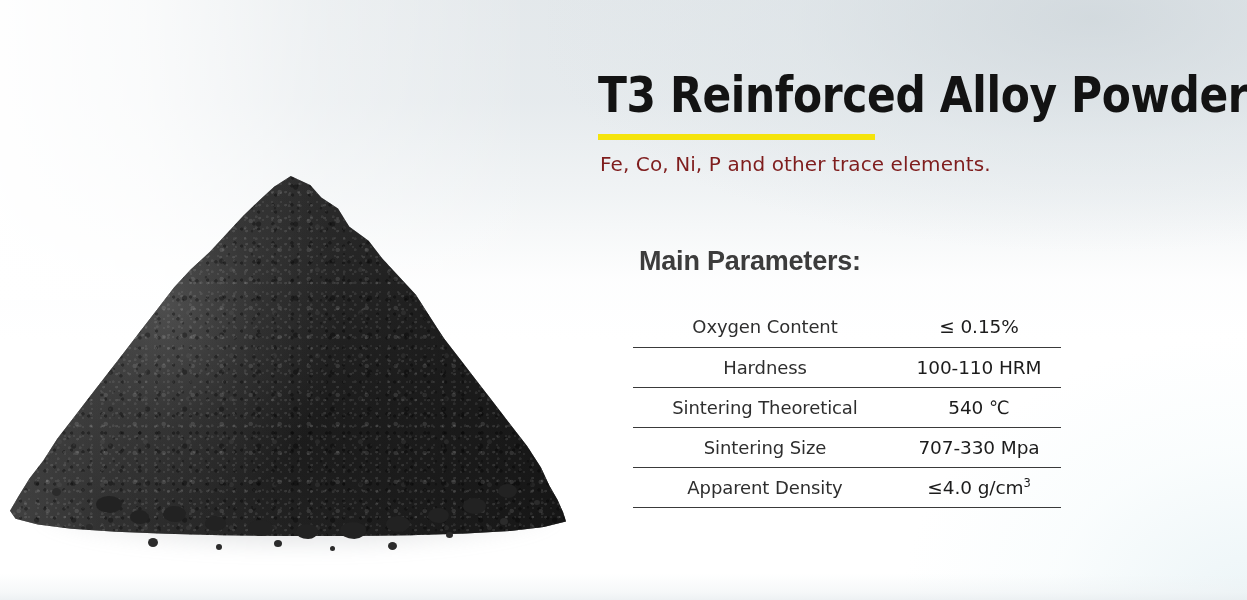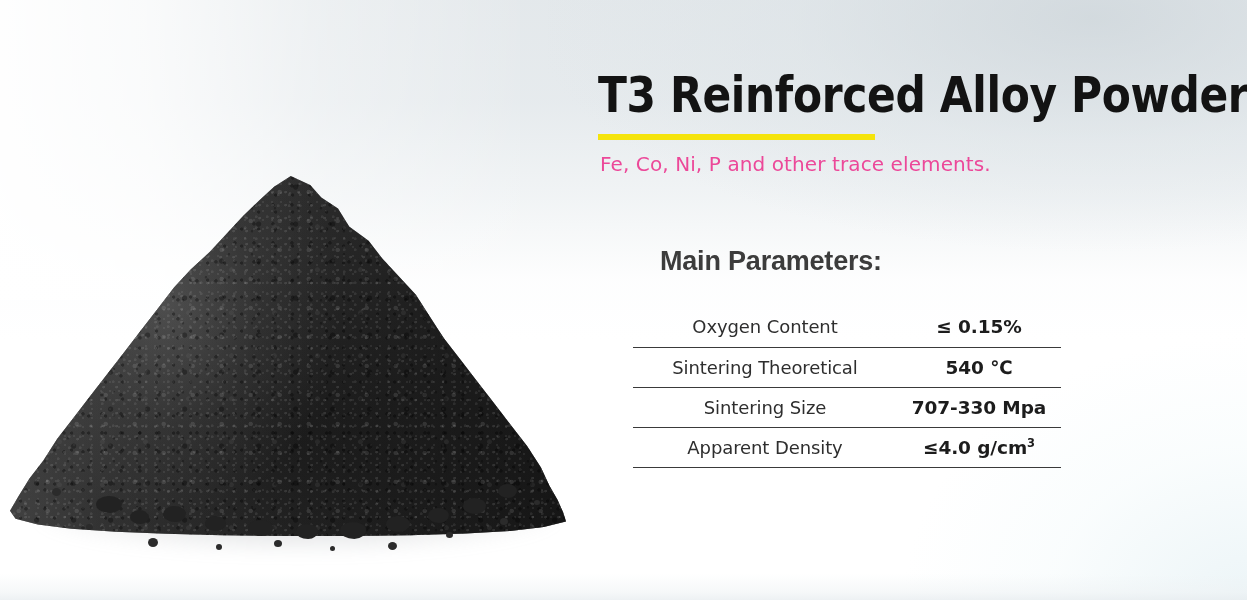--- a/index.html
+++ b/index.html
@@ -188,33 +188,32 @@
     position: absolute;
     left: 598px; top: 134px;
     width: 277px; height: 6px;
     background: #f5e40c;
   }
   #subtitle {
     position: absolute;
     left: 600px; top: 152px;
     font-family: "DejaVu Sans", sans-serif;
     font-size: 20px;
-    color: #ec4899;
+    color: #7f1d1d;
     letter-spacing: 0.1px;
   }
 
   #params-heading {
     position: absolute;
     left: 639px; top: 246px;
     font-family: "Liberation Sans", sans-serif;
     font-weight: 700;
     font-size: 27px;
     color: #3c3c3c;
     letter-spacing: -0.2px;
-    margin-left: 21px;
   }
 
   #param-table {
     position: absolute;
     left: 633px; top: 307px;
     width: 428px;
     border-collapse: collapse;
     text-align: center;
   }
   #param-table tr {
@@ -229,21 +228,21 @@
   #param-table td.k {
     width: 264px;
     font-size: 18px;
     font-weight: 400;
     color: #2e2e2e;
     letter-spacing: -0.1px;
     white-space: nowrap;
   }
   #param-table td.v {
     font-size: 18.5px;
-    font-weight: 700;
+    font-weight: 400;
     color: #1c1c1c;
     letter-spacing: -0.1px;
     white-space: nowrap;
     margin-left: 46px;
   }
   #param-table td.v sup {
     font-size: 0.62em;
     vertical-align: super;
   }
 </style>
@@ -293,20 +292,24 @@
   <div id="subtitle">Fe, Co, Ni, P and other trace elements.</div>
 
   <div id="params-heading">Main Parameters:</div>
   <table id="param-table">
     <tbody>
         <tr>
           <td class="k">Oxygen Content</td>
           <td class="v">≤ 0.15%</td>
         </tr>
         <tr>
+          <td class="k">Hardness</td>
+          <td class="v">100-110 HRM</td>
+        </tr>
+        <tr>
           <td class="k">Sintering Theoretical</td>
           <td class="v">540 ℃</td>
         </tr>
         <tr>
           <td class="k">Sintering Size</td>
           <td class="v">707-330 Mpa</td>
         </tr>
         <tr>
           <td class="k">Apparent Density</td>
           <td class="v">≤4.0 g/cm<sup>3</sup></td>

